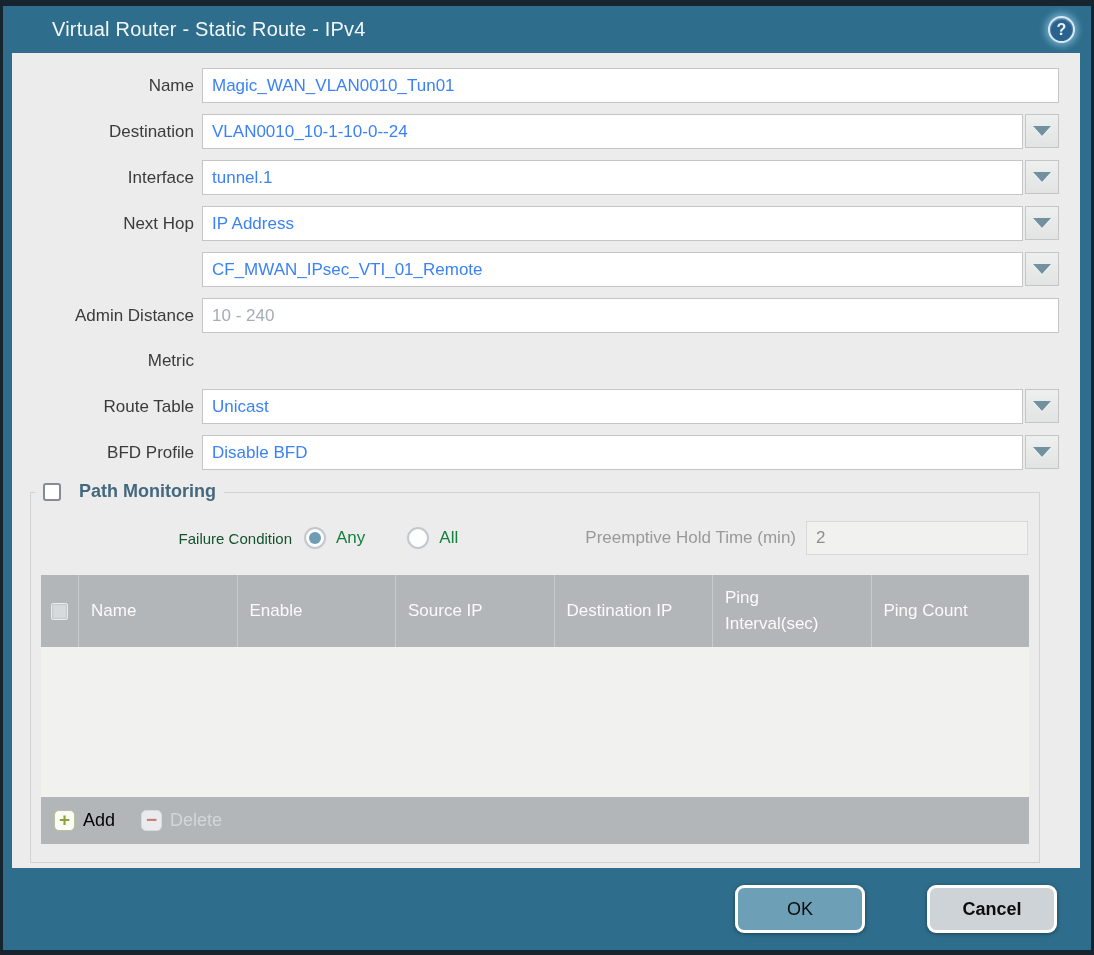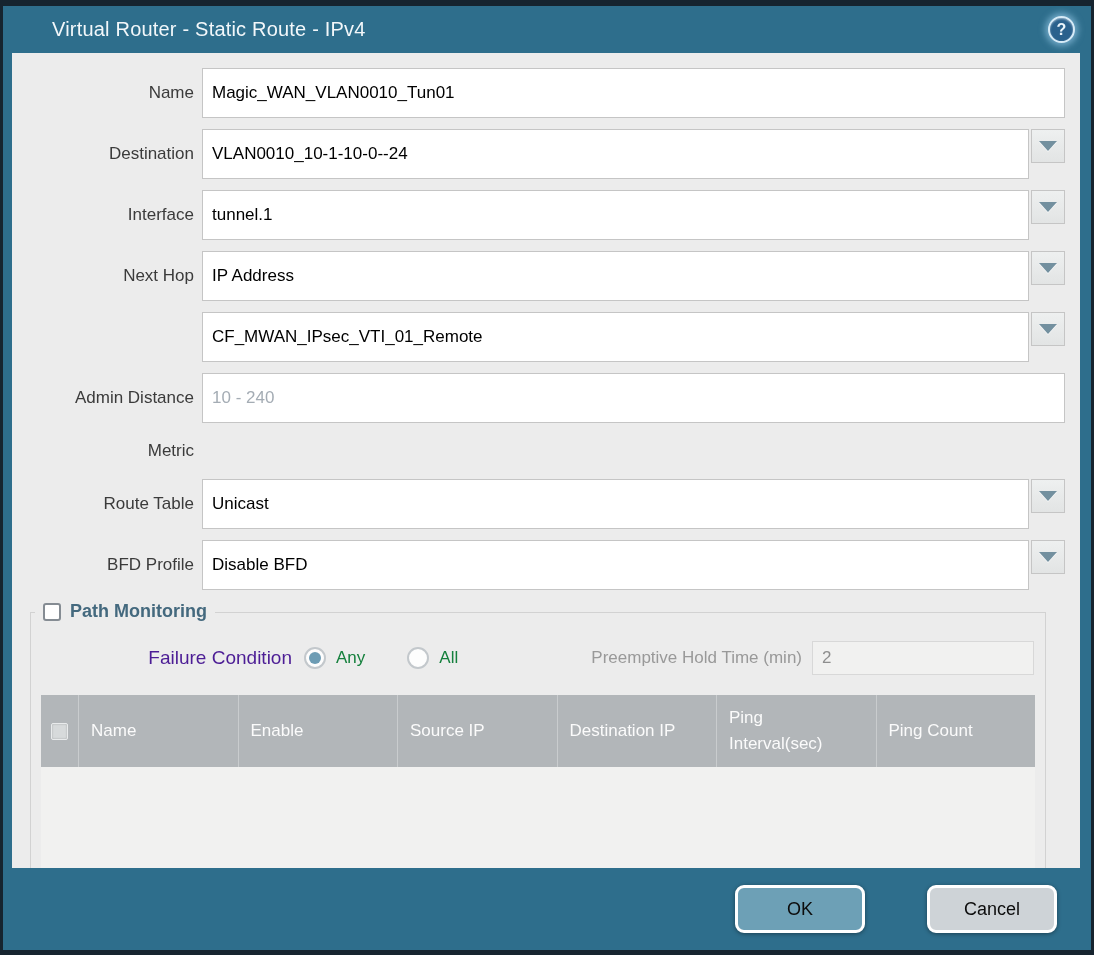--- a/index.html
+++ b/index.html
@@ -17,52 +17,52 @@
     margin-left:auto; width:27px; height:27px; border-radius:50%;
     background:#2a618d; border:2px solid #d7ebf7;
     box-shadow:0 0 6px 3px rgba(165,215,245,.55), inset 0 1px 2px rgba(255,255,255,.5);
     color:#eaf4fb; font-weight:bold; font-size:16px;
     display:flex; align-items:center; justify-content:center; cursor:pointer;
   }
   .help-icon::before { content:"?"; }
 
   
   .content-wrap { flex:1; padding:0 11px 0 9px; overflow:hidden; }
-  .content { height:100%; background:#ececec; padding:15px 15px 0 0; overflow:hidden; }
+  .content { height:100%; background:#ececec; padding:15px 21px 0 0; overflow:hidden; }
 
   .row { display:flex; align-items:center; margin-bottom:11px; }
   .row .lbl { width:190px; text-align:right; padding-right:8px; font-size:17px; color:#3b3b3b; line-height:34px; white-space:nowrap; }
   .fld { flex:1; display:flex; }
   .fld input {
-    flex:1; height:50px; border:1px solid #c5c5c5; background:#fff;
-    font-family:"Liberation Sans", sans-serif; font-size:17px; color:#000000;
+    flex:1; height:35px; border:1px solid #c5c5c5; background:#fff;
+    font-family:"Liberation Sans", sans-serif; font-size:17px; color:#3b82f6;
     padding:0 9px; outline:none; min-width:0;
   }
   .fld input::placeholder { color:#a4acb4; }
   .dd-btn {
     width:34px; height:34px; margin-left:2px; border:1px solid #c5c5c5;
     background:linear-gradient(#eef0f0,#e2e4e4);
     display:flex; align-items:center; justify-content:center; cursor:pointer;
   }
   .dd-arrow { width:0; height:0; border-left:9px solid transparent; border-right:9px solid transparent; border-top:10px solid #73909f; filter:drop-shadow(0 1px 0 rgba(255,255,255,.7)); }
 
   
   .fieldset {
     position:relative; margin:22px 19px 0 18px; height:371px;
     border:1px solid #d2d2d2;
   }
   .legend {
     position:absolute; top:-12px; left:4px; background:#ececec; padding:0 8px;
-    display:flex; align-items:center; gap:9px;
+    display:flex; align-items:center; gap:18px;
   }
   .cb { width:18px; height:18px; background:#fff; border:2px solid #858c93; border-radius:3px; cursor:pointer; }
   .legend .legend-text { font-size:18px; font-weight:bold; color:#44697e; white-space:nowrap; }
 
   .pm-row { display:flex; align-items:center; margin-top:28px; padding:0 11px; height:34px; }
-  .fc-label { width:262px; text-align:right; padding-right:12px; font-size:19px; color:#4c1d95; white-space:nowrap; }
+  .fc-label { width:262px; text-align:right; padding-right:12px; font-size:15px; color:#14532d; white-space:nowrap; }
   .radio { width:22px; height:22px; border-radius:50%; background:#fdfdfd; border:2px solid #c3c8cc; display:flex; align-items:center; justify-content:center; cursor:pointer; }
   .radio.sel::after { content:""; width:12px; height:12px; border-radius:50%; background:#6d9cb4; }
   .radio-lbl { font-size:17px; color:#15803d; margin-left:10px; }
   .radio-gap { width:42px; }
   .pht-label { margin-left:auto; font-size:17px; color:#999; padding-right:10px; white-space:nowrap; }
   .pht-input { width:222px; height:34px; border:1px solid #d8d8d8; background:#f1f1f0; color:#8e8e8e; font-size:17px; padding:0 9px; font-family:"Liberation Sans", sans-serif; outline:none; }
 
   
   .pm-table { margin:20px 10px 0 10px; }
   .pm-thead { display:flex; background:#b2b6b9; min-height:72px; color:#fbfbfb; font-size:17px; }
@@ -76,32 +76,32 @@
   .icon-add {
     width:21px; height:21px; border-radius:5px; background:#fbfcf6; border:1px solid #b9c19e;
     color:#8ba33d; font-weight:bold; font-size:19px; line-height:18px; text-align:center;
   }
   .icon-add::before { content:"+"; }
   .icon-del {
     width:21px; height:21px; border-radius:5px; background:#e9ebec; border:1px solid #d8dbdc;
     color:#cb7a74; font-weight:bold; font-size:19px; line-height:17px; text-align:center;
   }
   .icon-del::before { content:"\2212"; }
-  .tool-add-label { color:#701a75; font-size:14px;font-style:italic; }
+  .tool-add-label { color:#000000; font-size:18px; }
   .tool-del-label { color:#d3d6d8; font-size:18px; }
 
   
   .footer { height:82px; display:flex; justify-content:flex-end; align-items:center; gap:14px; padding-right:34px; }
   .btn {
     width:130px; height:48px; border-radius:9px; border:3px solid #fff;
     font-family:"Liberation Sans", sans-serif; font-size:18px; color:#0c0c0c;
     cursor:pointer; box-shadow:0 1px 4px rgba(0,0,0,.4);margin-left:48px;
   }
   .btn-ok { background:#6da0b6; }
-  .btn-cancel { background:#ced3d7; }
+  .btn-cancel { background:#ced3d7;font-weight:bold; }
 </style>
 </head>
 <body>
 
 <div class="window">
   <div class="frame">
 
     <div class="titlebar">
       <span class="title">Virtual Router - Static Route - IPv4</span>
       <span class="help-icon"></span>

